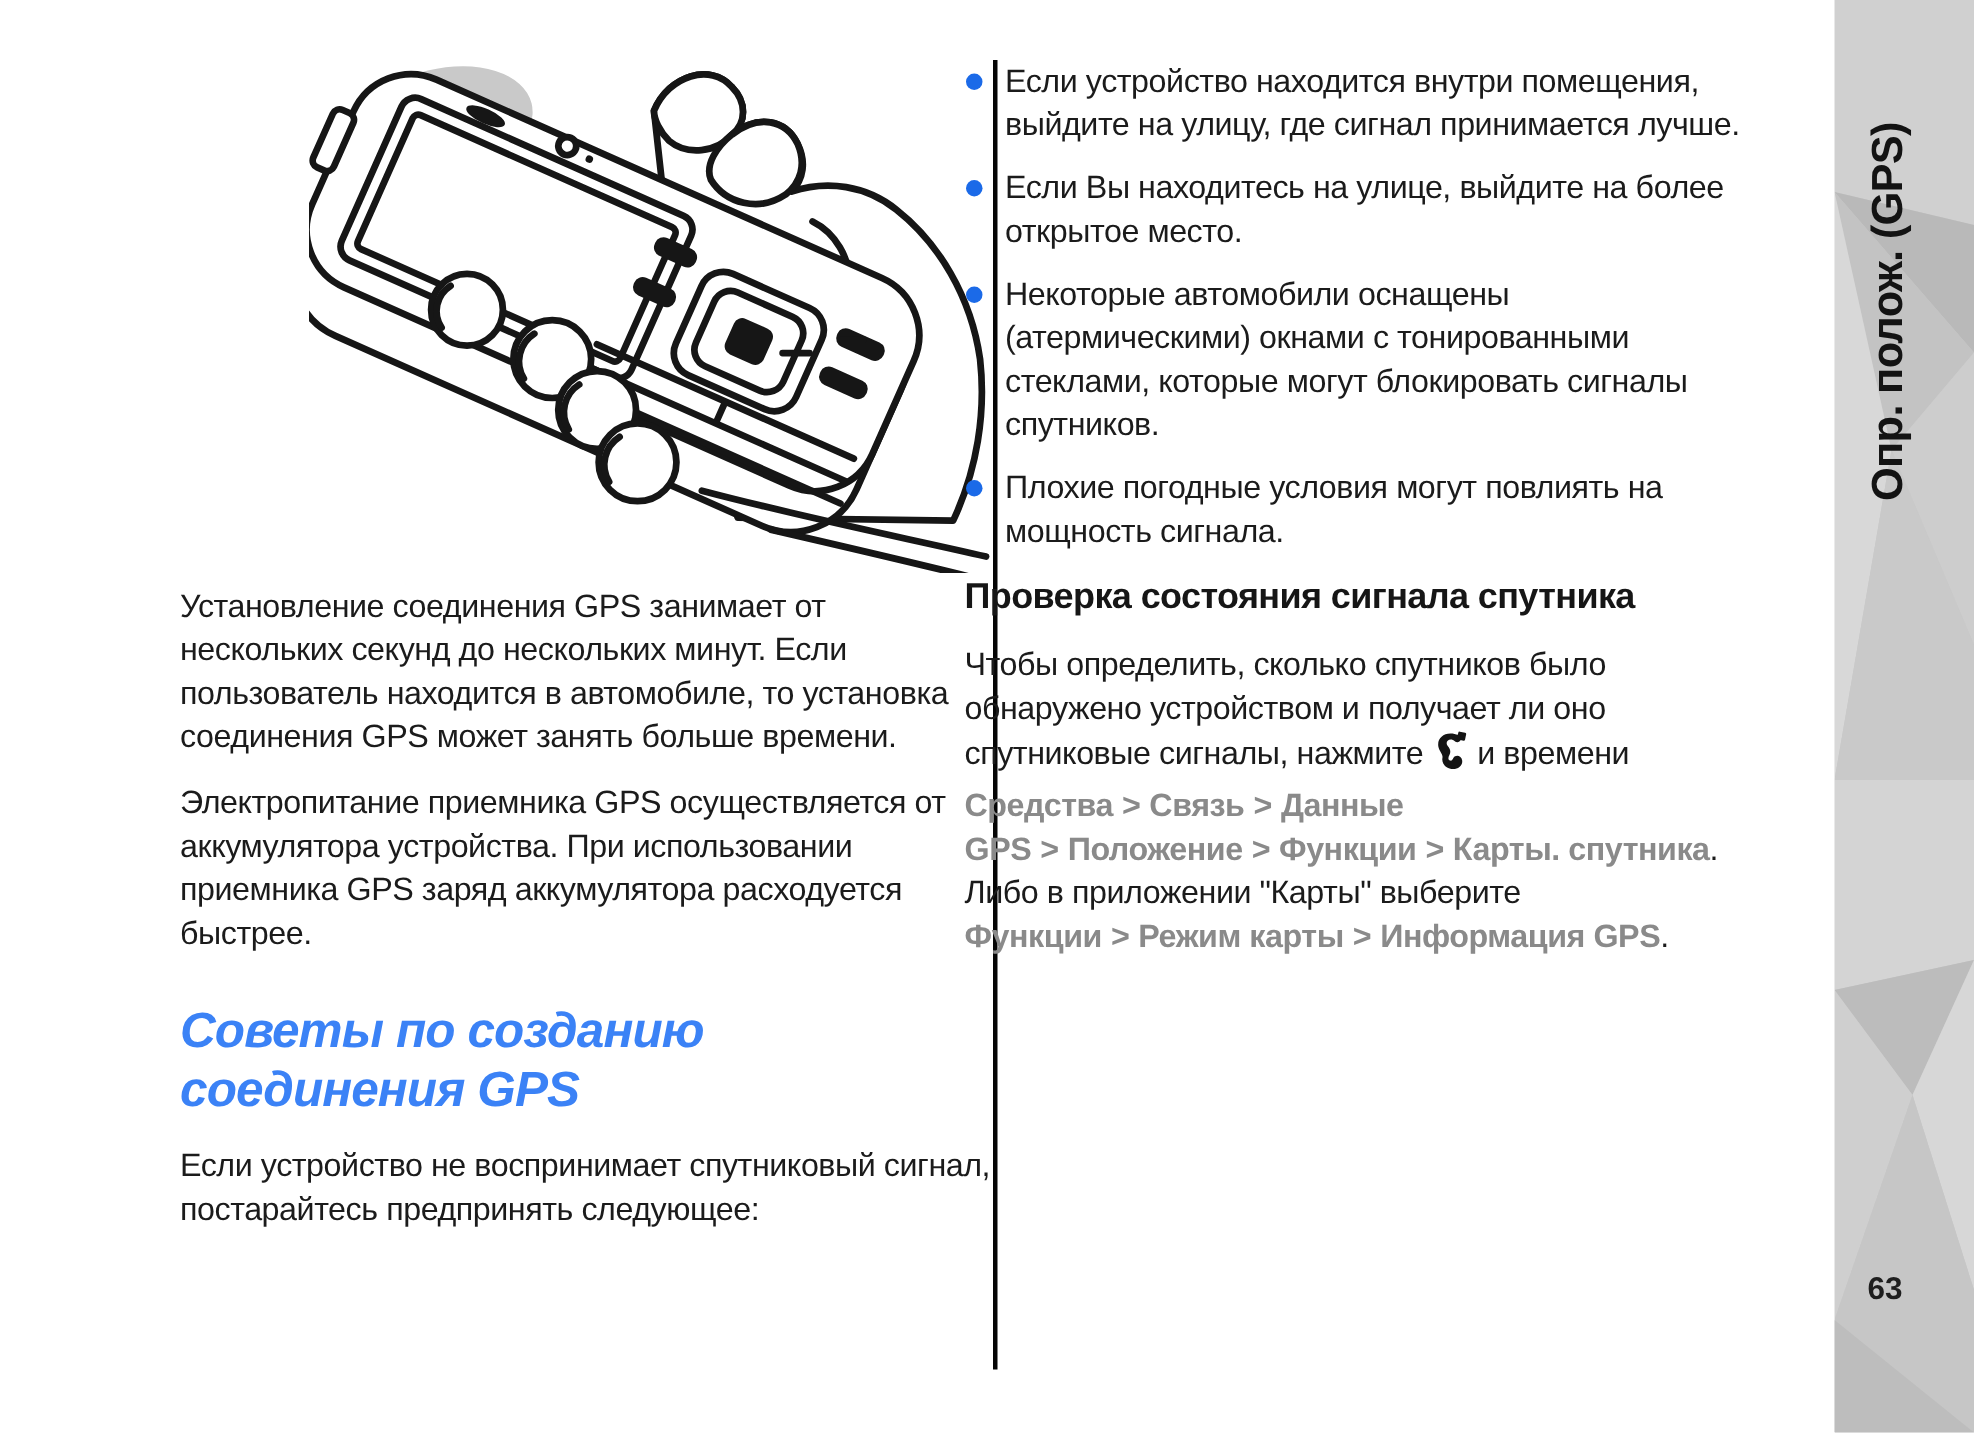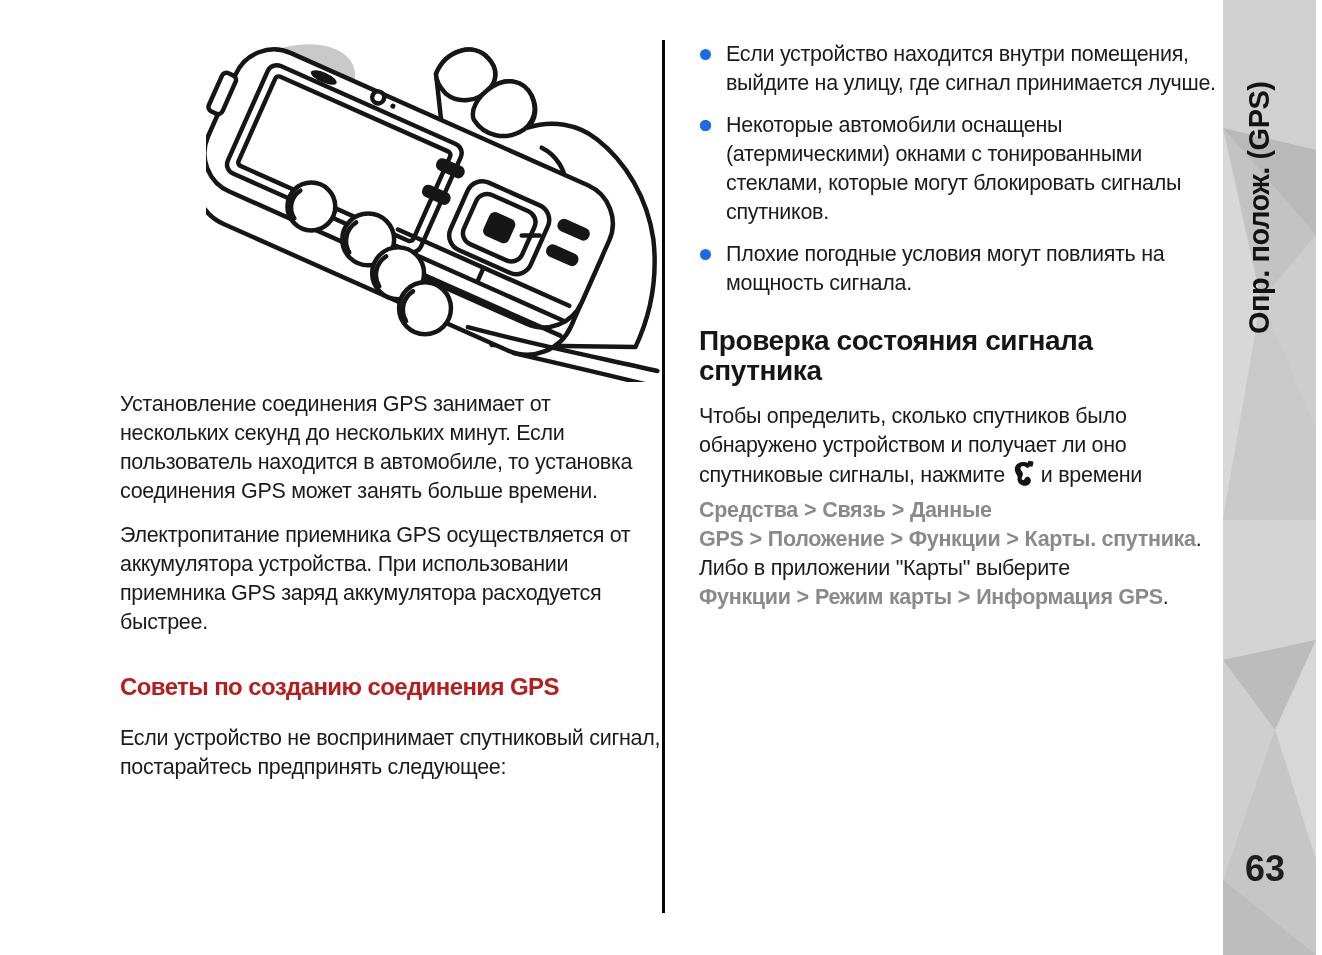--- a/index.html
+++ b/index.html
@@ -8,33 +8,33 @@
     background:#ffffff;
     font-family:"Liberation Sans","DejaVu Sans",sans-serif;
     color:var(--text,#1b1b1b);
   }
   
   .col-divider{
     position:absolute;left:662px;top:40px;width:2.5px;height:873px;
     background:var(--divider,#000);
   }
   .left-col{position:absolute;left:120px;top:28px;width:543px;}
-  .right-col{position:absolute;left:699px;top:28px;width:521px;}
+  .right-col{position:absolute;left:643px;top:28px;width:521px;}
 
   p.body{
     margin:0 0 15px 0;font-size:21.5px;line-height:29px;
     letter-spacing:-0.3px;
   }
   h1.section{
-    font-size:24px;line-height:39px;font-weight:700;letter-spacing:-0.6px;
-    margin:30px 0 18px 0;color:#b91c1c;
+    font-size:33px;line-height:39px;font-weight:700;letter-spacing:-0.6px;
+    margin:30px 0 18px 0;color:#3b82f6;font-style:italic;
   }
   h2.subsection{
-    font-size:28px;line-height:30px;font-weight:700;letter-spacing:-0.4px;
-    margin:28px 0 16px 0;color:#161616;
+    font-size:24px;line-height:30px;font-weight:700;letter-spacing:-0.4px;
+    margin:14px 0 16px 0;color:#161616;
   }
 
   
   figure.illu{margin:0 0 8px 86px;width:455px;height:354px;}
   .ln{fill:#fff;stroke:#161616;stroke-width:4.5;stroke-linejoin:round;stroke-linecap:round;}
   .st{fill:none;stroke:#161616;stroke-width:4.5;stroke-linejoin:round;stroke-linecap:round;}
   .fillk{fill:#161616;stroke:none;}
 
   
   ul.bullets{list-style:none;margin:12px 0 0 0;padding:0;}
@@ -59,21 +59,21 @@
   
   .tab-strip{position:absolute;left:1223px;top:0;width:93px;height:955px;}
   .tab-strip svg.facets{position:absolute;left:0;top:0;width:100%;height:100%;}
   .tab-title{
     position:absolute;top:334px;left:20px;transform:rotate(-90deg);
     transform-origin:0 0;white-space:nowrap;
     font-size:29px;font-weight:700;letter-spacing:-0.5px;color:#131313;
   }
   .page-number{
     position:absolute;top:848px;left:22px;
-    font-size:36px;font-weight:700;color:#1e1e1e;
+    font-size:21px;font-weight:700;color:#1e1e1e;
   }
 </style>
 </head>
 <body>
 
 <main class="left-col">
 
   <figure class="illu">
     <svg viewBox="0 0 455 355" width="455" height="354">
 
@@ -140,20 +140,21 @@
 <div class="col-divider"></div>
 
 <section class="right-col">
   <ul class="bullets">
     <li>
       <span class="dot"></span>
       <span>Если устройство находится внутри помещения, выйдите на улицу, где сигнал принимается лучше.</span>
     </li>
     <li>
       <span class="dot"></span>
+      <span>Если Вы находитесь на улице, выйдите на более открытое место.</span>
     </li>
     <li>
       <span class="dot"></span>
       <span>Некоторые автомобили оснащены (атермическими) окнами с тонированными стеклами, которые могут блокировать сигналы спутников.</span>
     </li>
     <li>
       <span class="dot"></span>
       <span>Плохие погодные условия могут повлиять на мощность сигнала.</span>
     </li>
   </ul>

